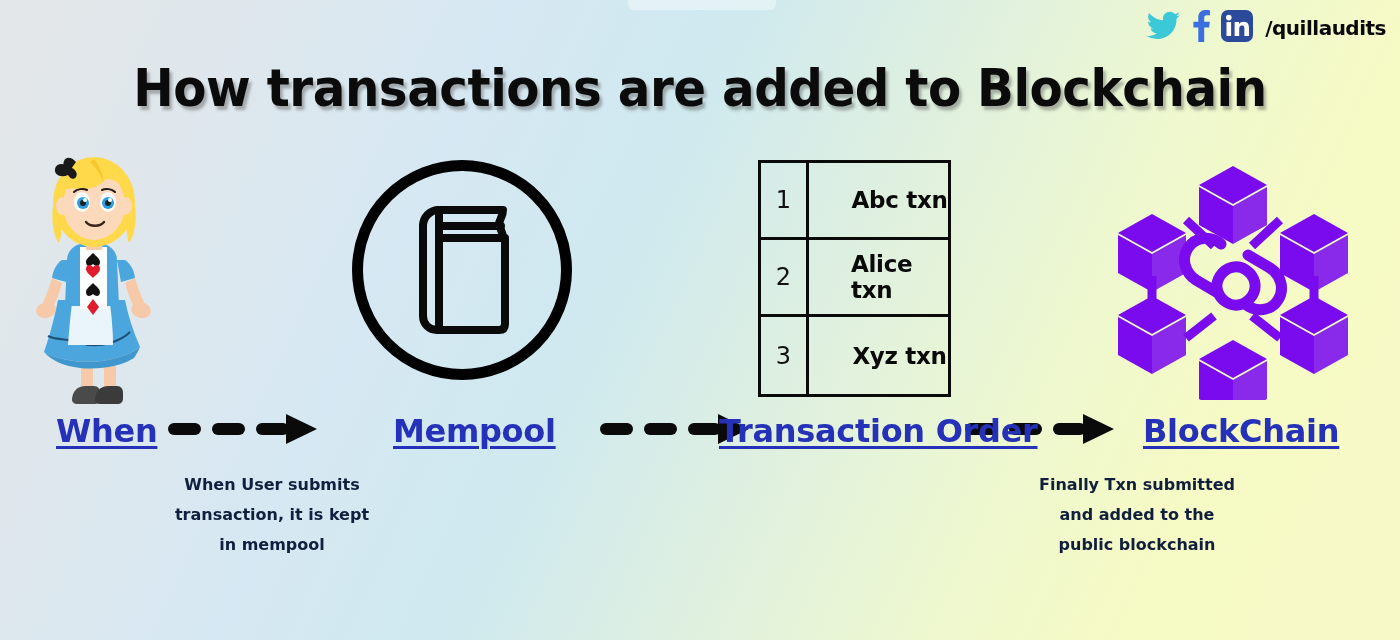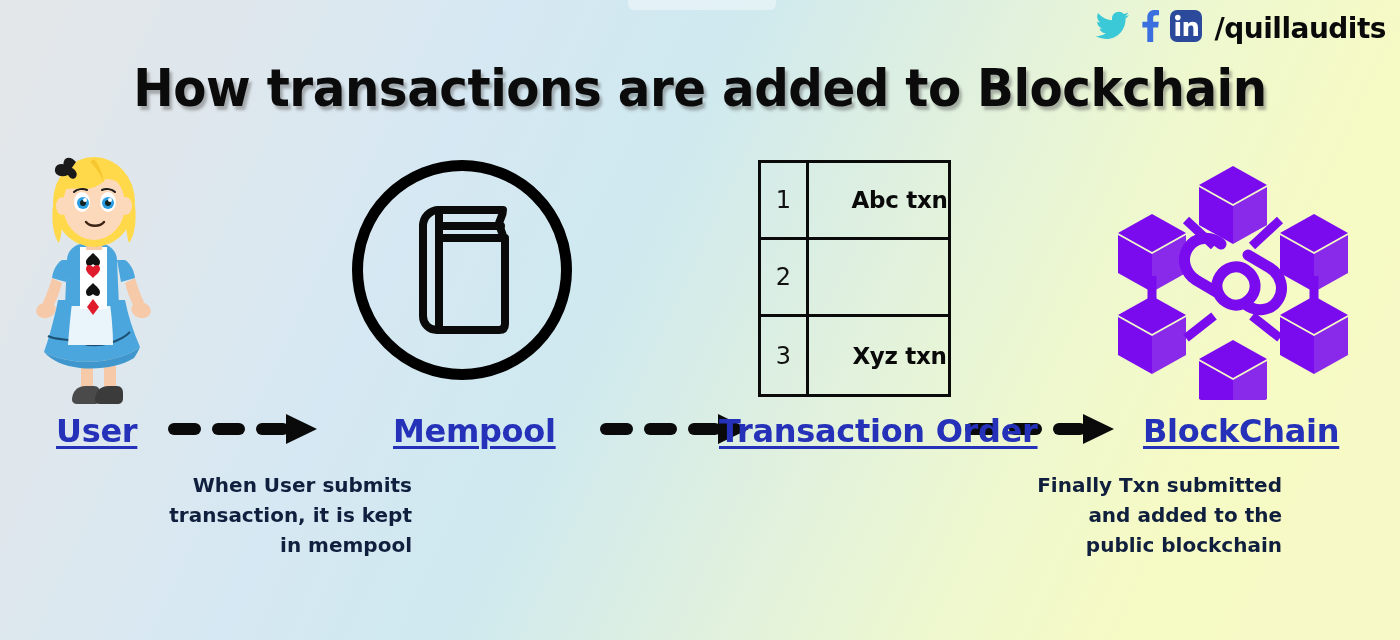--- a/index.html
+++ b/index.html
@@ -44,21 +44,21 @@
     position: absolute;
     right: 14px;
     top: 10px;
     display: flex;
     align-items: center;
     gap: 10px;
   }
   .social-bar .ic { display: block; }
   .handle {
     font-family: "DejaVu Sans", sans-serif;
-    font-size: 28px;
+    font-size: 20px;
     font-weight: 700;
     color: #0a0a0a;
     letter-spacing: -0.5px;
     margin-left: 2px;
   }
 
   
   .title {
     position: absolute;
     left: 0; right: 0;
@@ -141,25 +141,25 @@
   }
   .lbl-alice      { left: 56px;  }
   .lbl-mempool    { left: 393px; }
   .lbl-txnorder   { left: 719px; }
   .lbl-blockchain { left: 1143px;}
 
   
   .caption {
     position: absolute;
     font-family: "DejaVu Sans", sans-serif;
-    font-size: 20px;
+    font-size: 16px;
     font-weight: 700;
     line-height: 30px;
     color: #101f3d;
-    text-align: right;
+    text-align: center;
     white-space: pre-line;
   }
   .cap1 { left: 132px; top: 470px; width: 280px; }
   .cap2 { left: 520px; top: 478px; width: 285px; }
   .cap3 { left: 992px; top: 470px; width: 290px; }
 </style>
 </head>
 <body>
 
 <div id="canvas">
@@ -296,20 +296,21 @@
       </svg>
     </div>
 
     <div class="node txn-table">
       <div class="txn-row">
         <div class="txn-idx">1</div>
         <div class="txn-label">Abc txn</div>
       </div>
       <div class="txn-row">
         <div class="txn-idx">2</div>
+        <div class="txn-label">Alice txn</div>
       </div>
       <div class="txn-row">
         <div class="txn-idx">3</div>
         <div class="txn-label">Xyz txn</div>
       </div>
     </div>
 
     <div class="arrow a3">
       <svg width="155" height="34" viewBox="0 0 155 34">
         <g fill="#0a0a0a">
@@ -368,21 +369,21 @@
         <g stroke="#7a0bee" stroke-width="11" fill="none" stroke-linecap="round">
           <path d="M113 96c-11-9-26-7-33 4s-3 25 8 32l22 13"></path>
           <path d="M137 156c11 9 26 7 33-4s3-25-8-32l-22-13"></path>
           <path d="M112 128c-6 9-3 20 6 26s20 3 26-6 3-20-6-26-20-3-26 6z"></path>
         </g>
       </svg>
     </div>
   </div>
 
   <div class="label-row">
-    <div class="node-label lbl-alice">User</div>
+    <div class="node-label lbl-alice">When</div>
     <div class="node-label lbl-mempool">Mempool</div>
     <div class="node-label lbl-blockchain">BlockChain</div>
     <div class="node-label lbl-txnorder">Transaction Order</div>
   </div>
 
   <div class="caption cap1">When User submits
 transaction, it is kept
 in mempool</div>
   <div class="caption cap3">Finally Txn submitted
 and added to the

